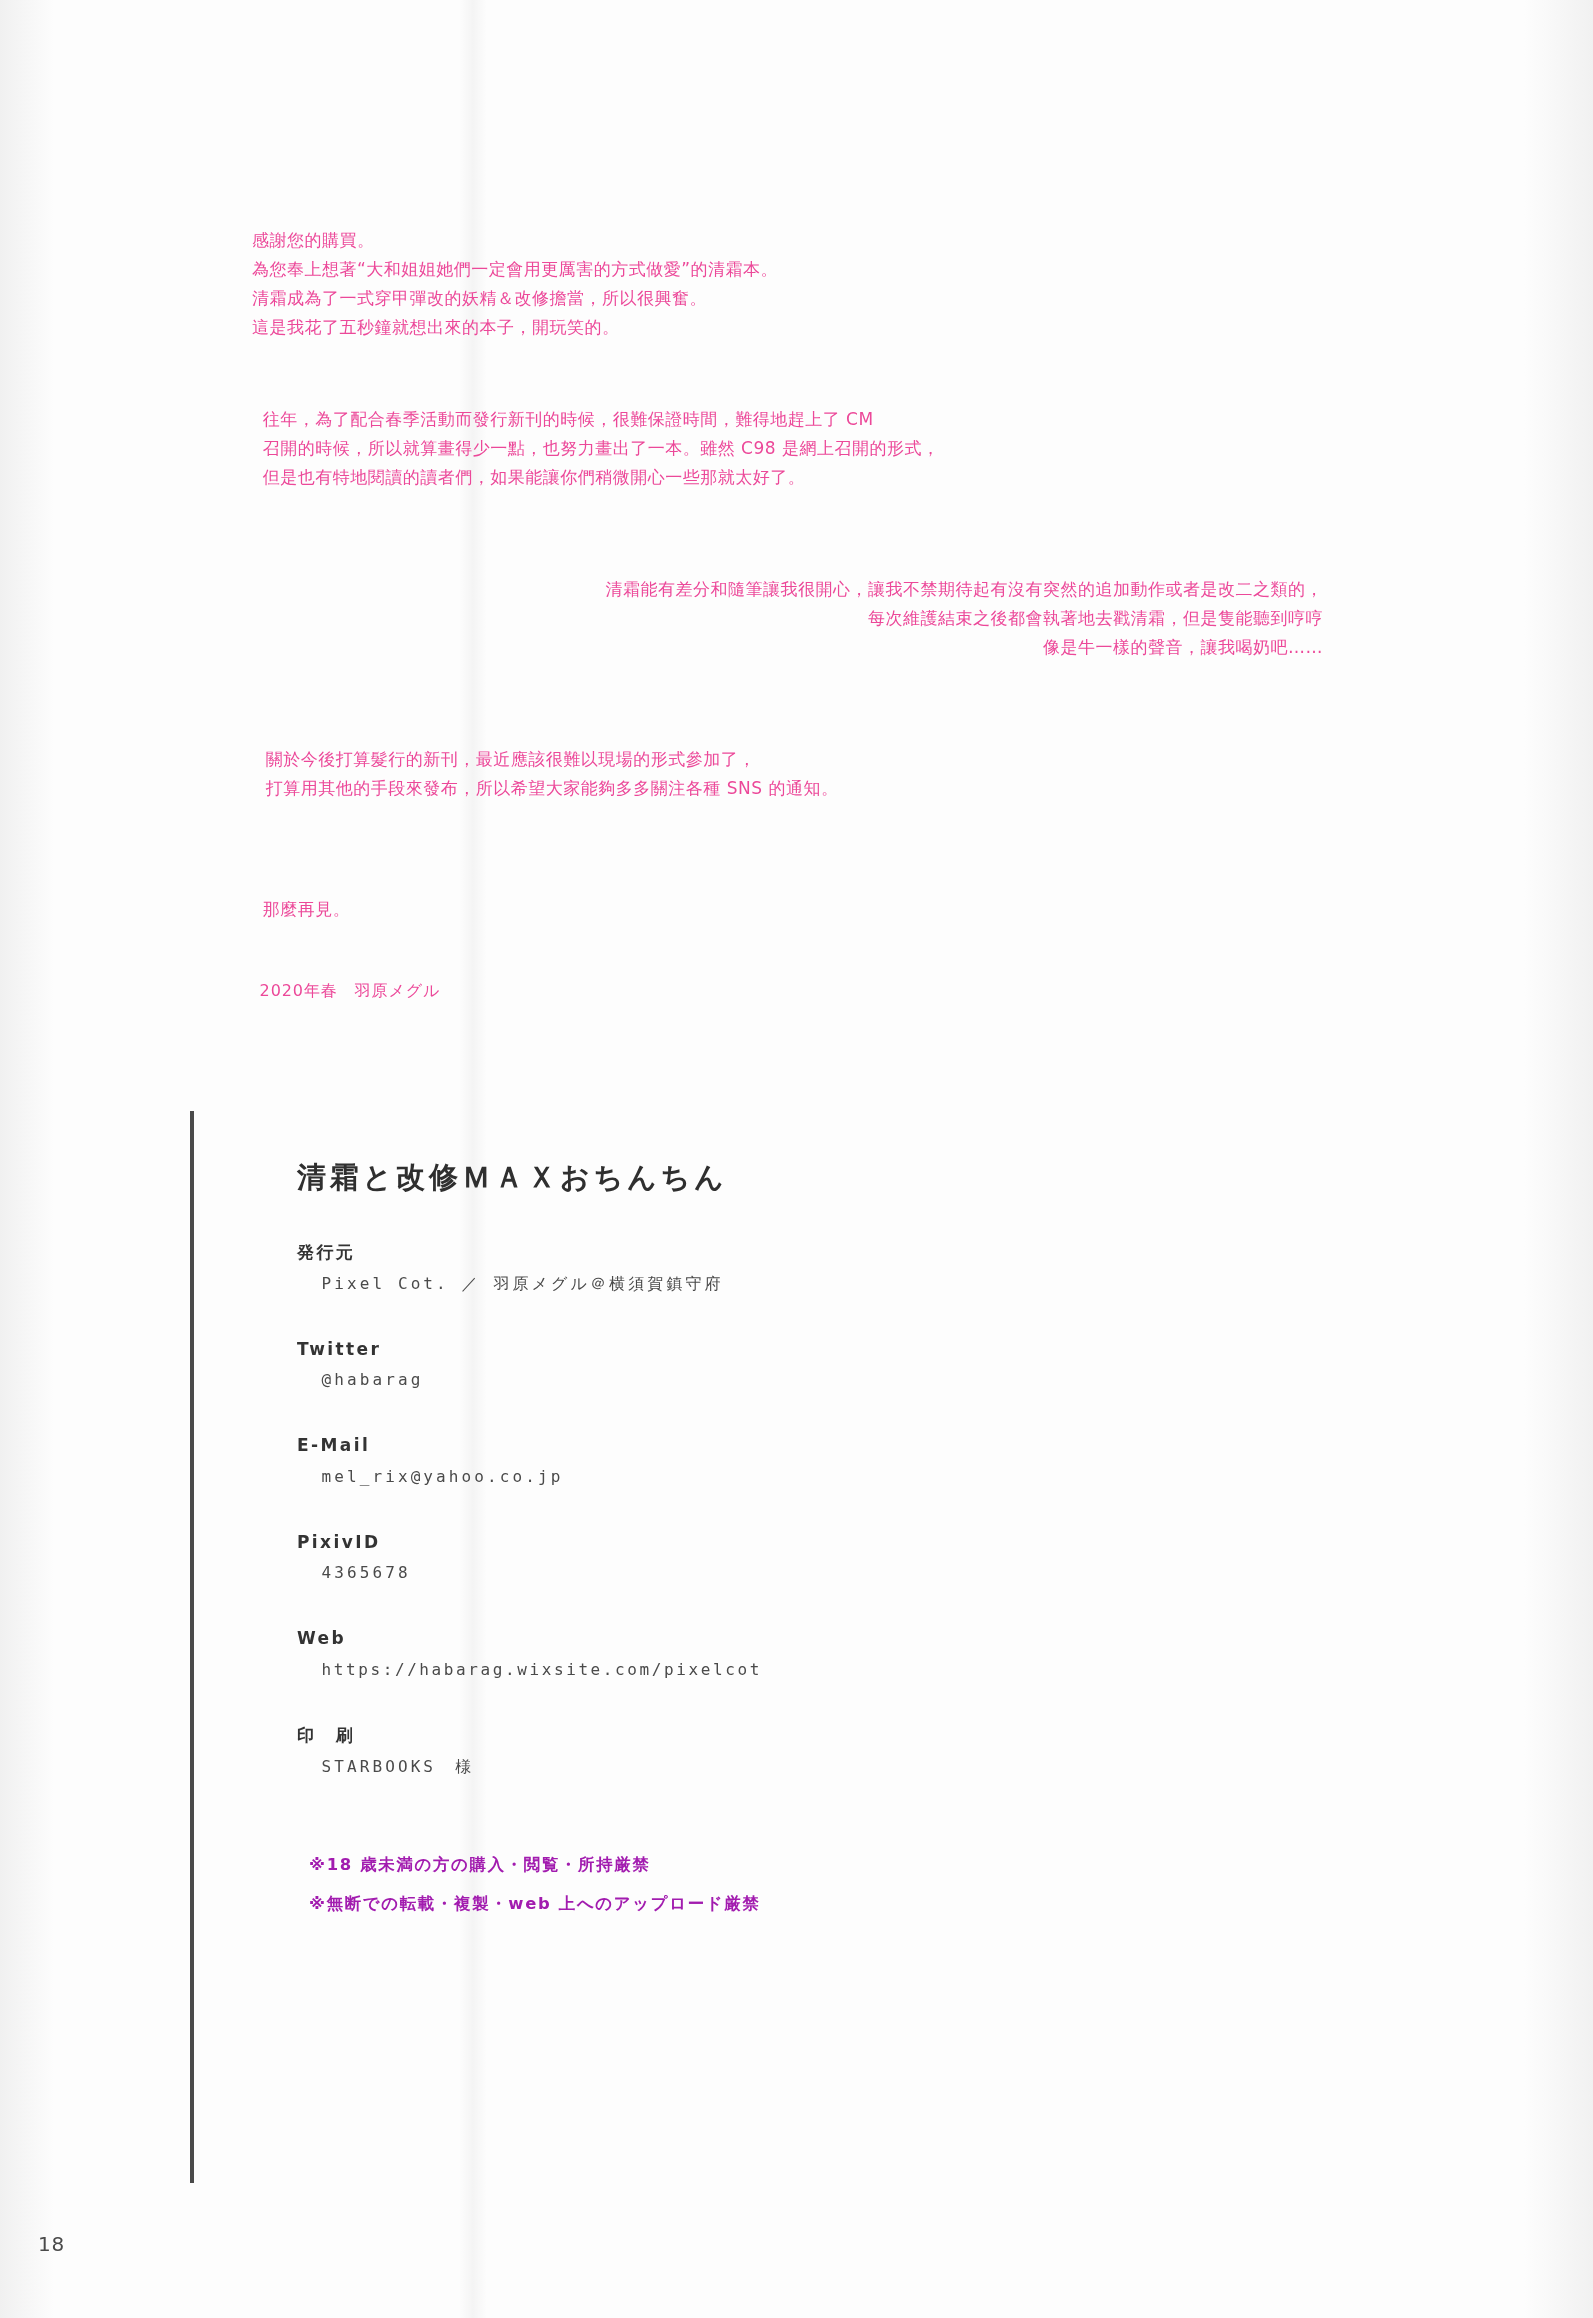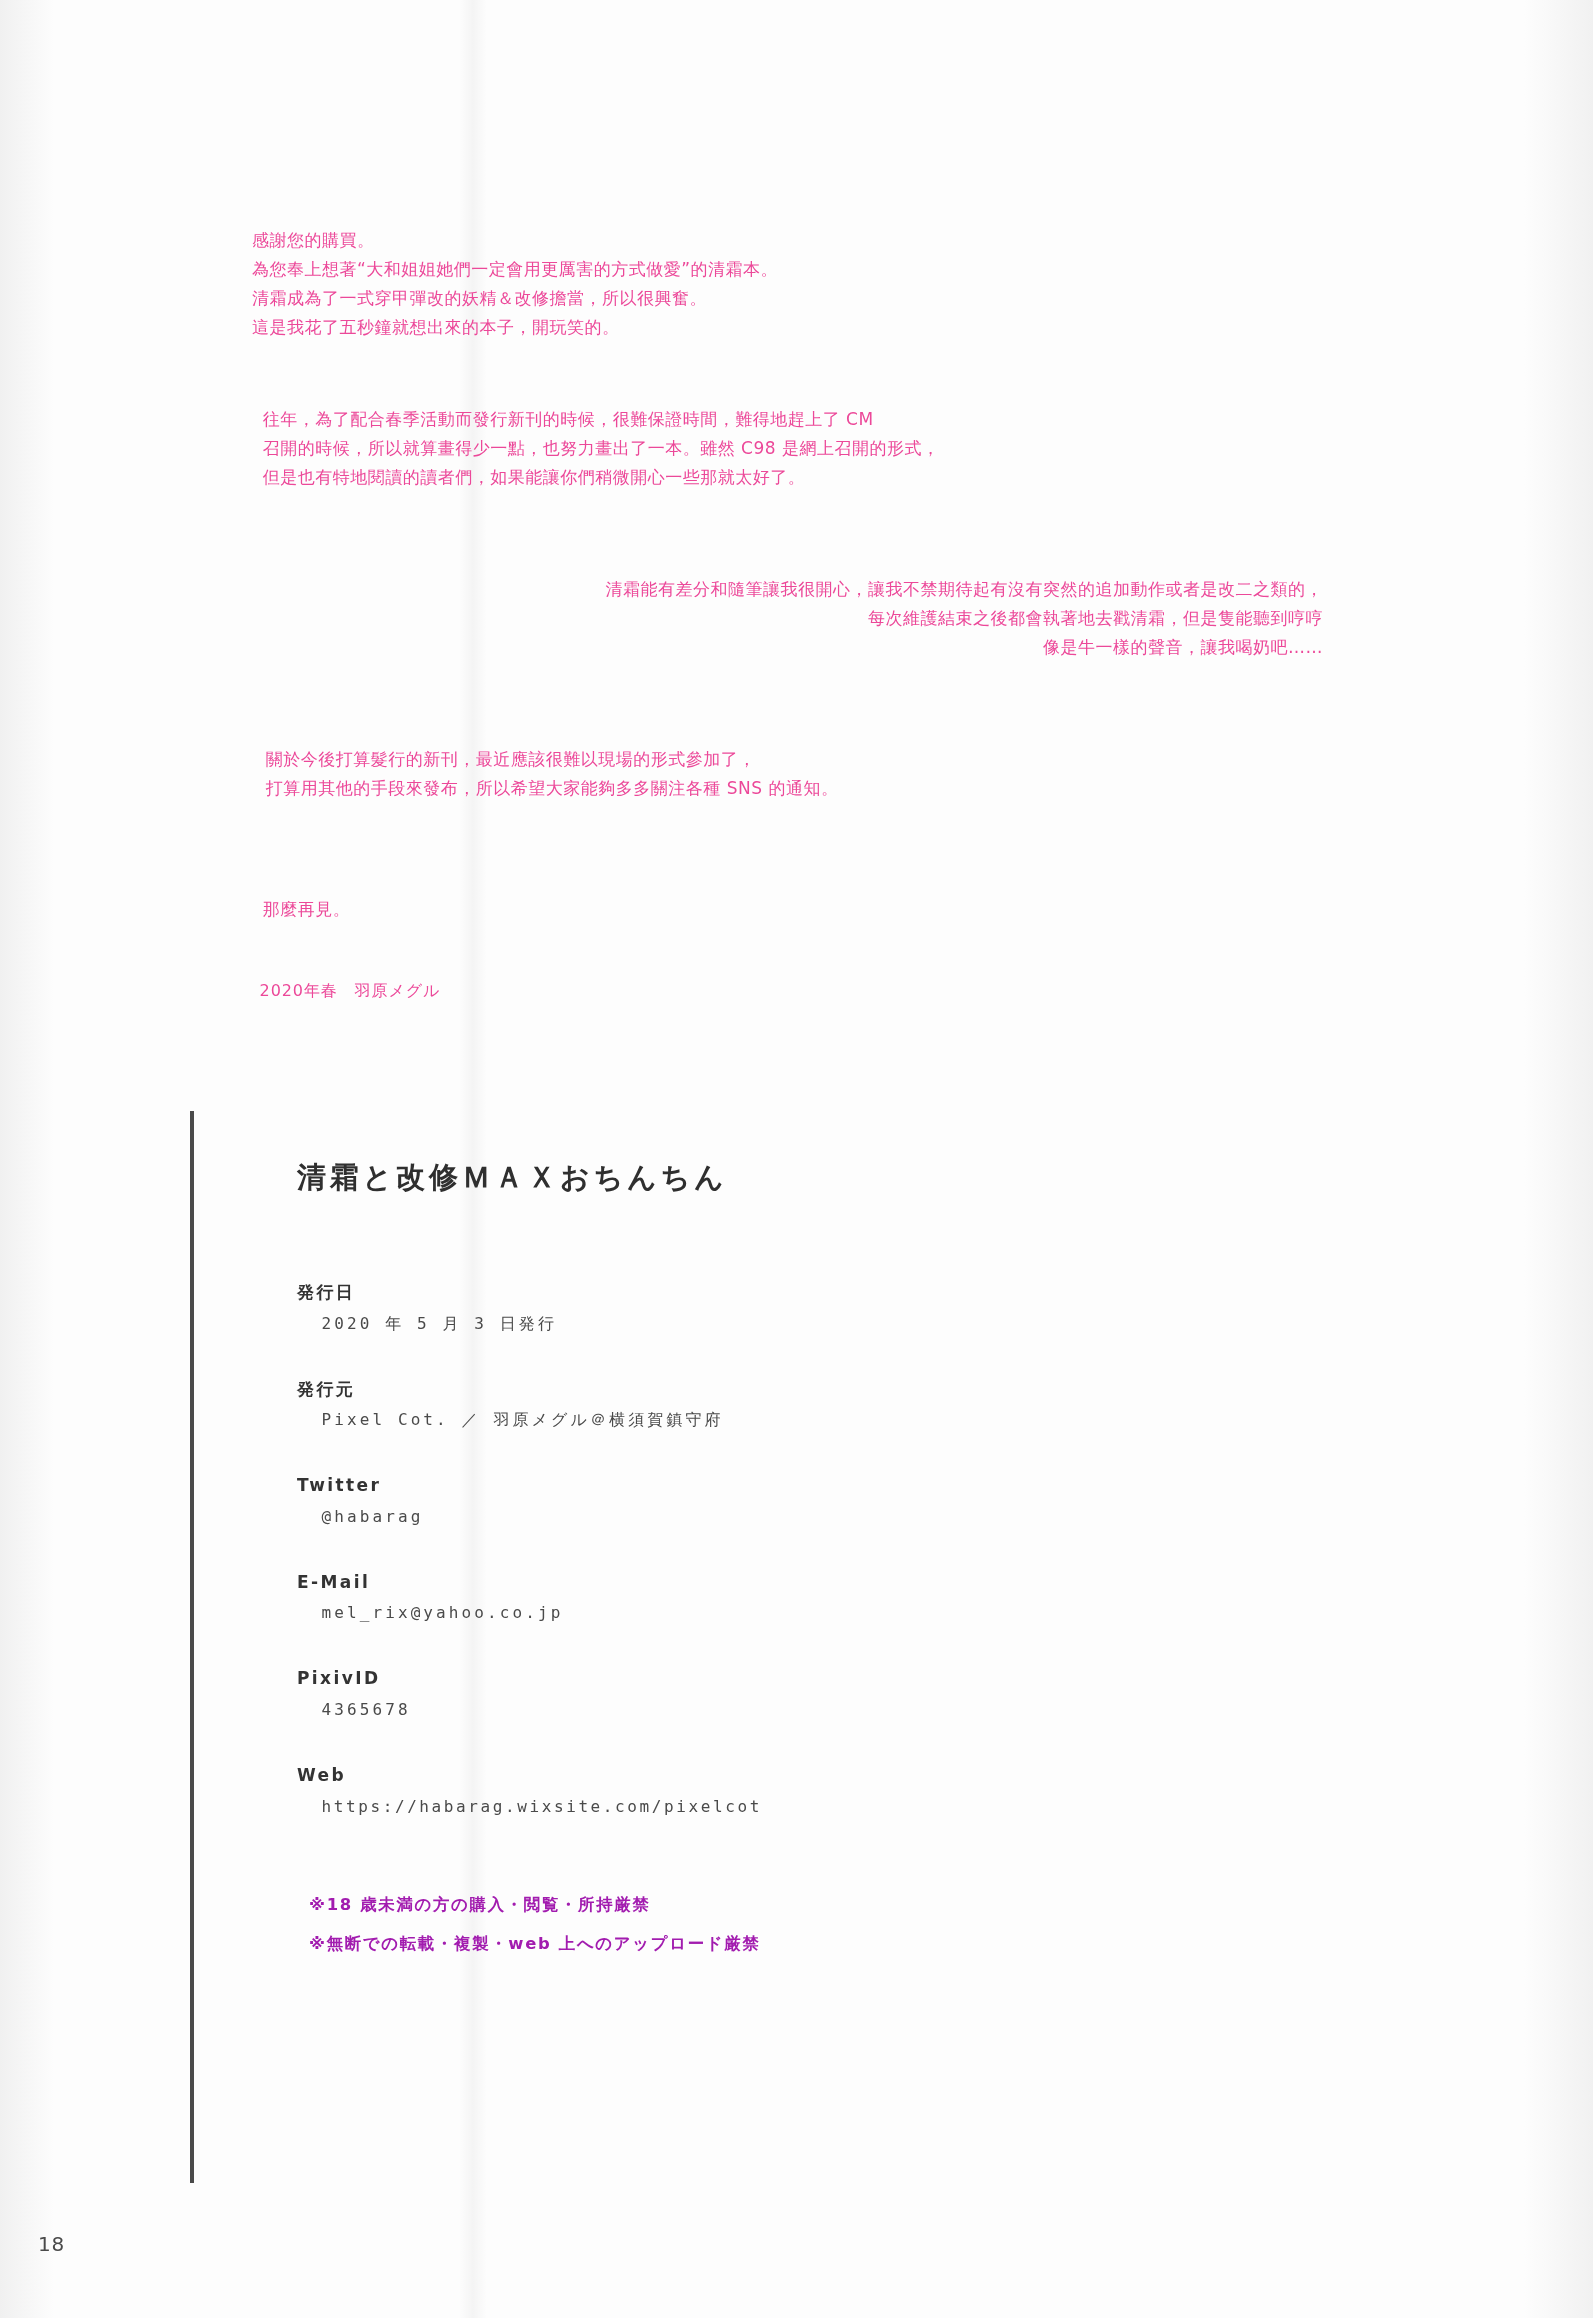--- a/index.html
+++ b/index.html
@@ -172,24 +172,20 @@
 打算用其他的手段來發布，所以希望大家能夠多多關注各種 SNS 的通知。</p>
   <p class="aw-para aw-p5">那麼再見。</p>
   <p class="aw-sign">2020年春　羽原メグル</p>
 </div>
 
 <div class="colophon">
   <div class="colophon-rule"></div>
   <div class="colophon-inner">
     <h1 class="colophon-title">清霜と改修ＭＡＸおちんちん</h1>
 
-    <div class="c-group first">
-      <p class="c-label">発行日</p>
-      <p class="c-value">2020 年 5 月 3 日発行</p>
-    </div>
 
     <div class="c-group">
       <p class="c-label">発行元</p>
       <p class="c-value">Pixel Cot. ／ 羽原メグル＠横須賀鎮守府</p>
     </div>
 
     <div class="c-group">
       <p class="c-label">Twitter</p>
       <p class="c-value">@habarag</p>
     </div>
@@ -202,20 +198,24 @@
     <div class="c-group">
       <p class="c-label">PixivID</p>
       <p class="c-value">4365678</p>
     </div>
 
     <div class="c-group">
       <p class="c-label">Web</p>
       <p class="c-value wide">https://habarag.wixsite.com/pixelcot</p>
     </div>
 
+    <div class="c-group">
+      <p class="c-label">印　刷</p>
+      <p class="c-value">STARBOOKS　様</p>
+    </div>
 
     <div class="notices">
       <p class="notice-line">※18 歳未満の方の購入・閲覧・所持厳禁</p>
       <p class="notice-line">※無断での転載・複製・web 上へのアップロード厳禁</p>
     </div>
   </div>
 </div>
 
 <div class="page-number">18</div>
 

